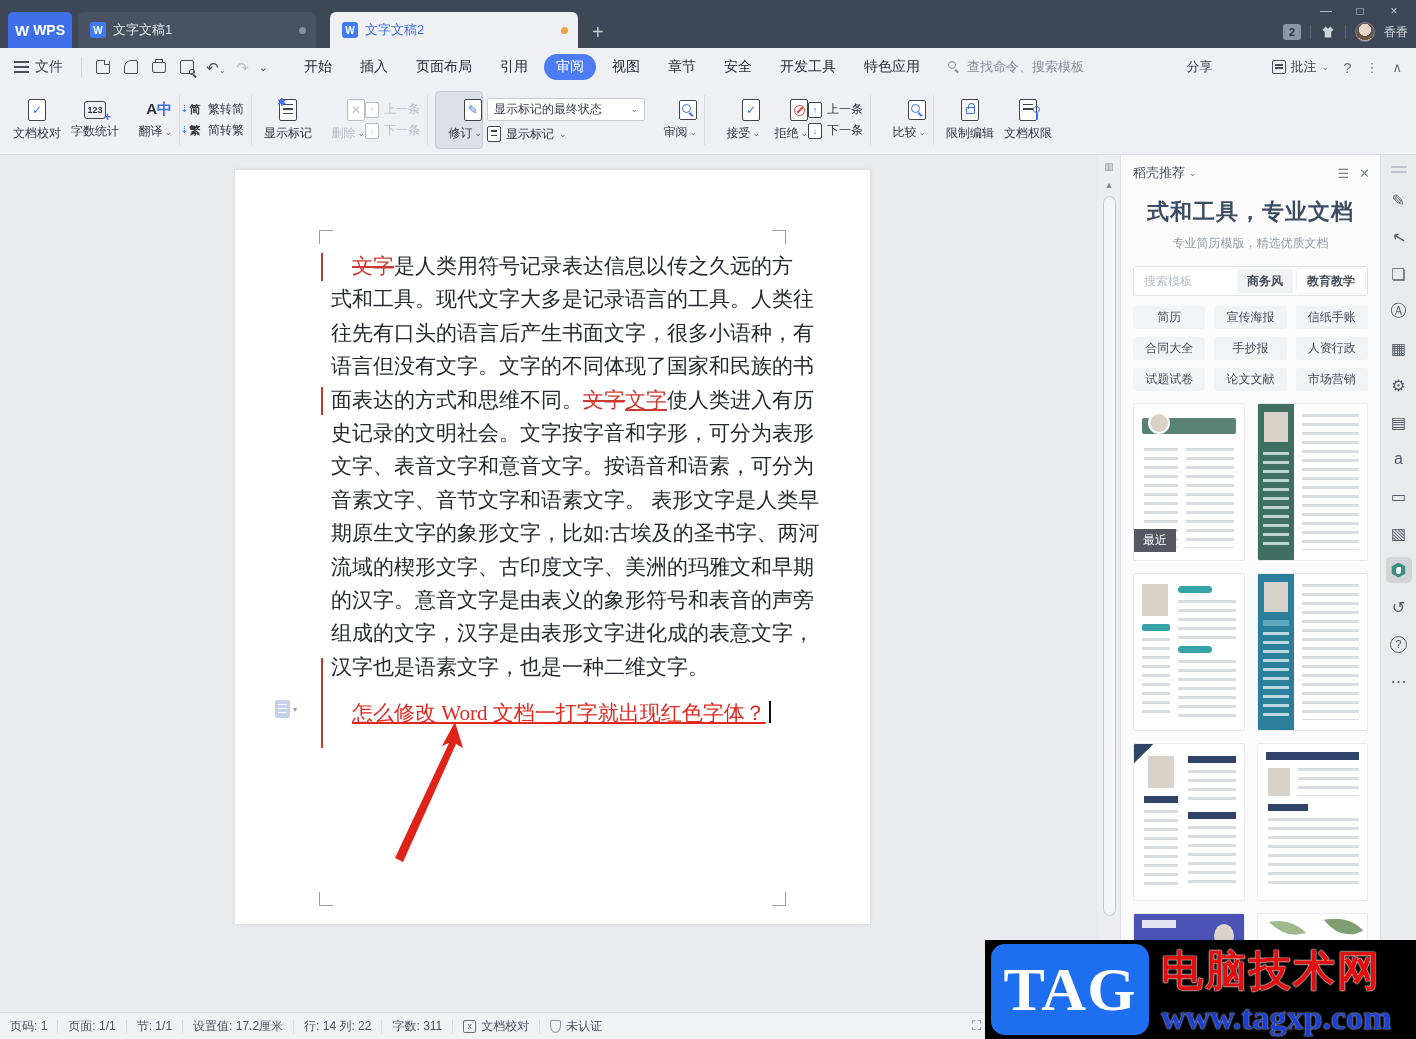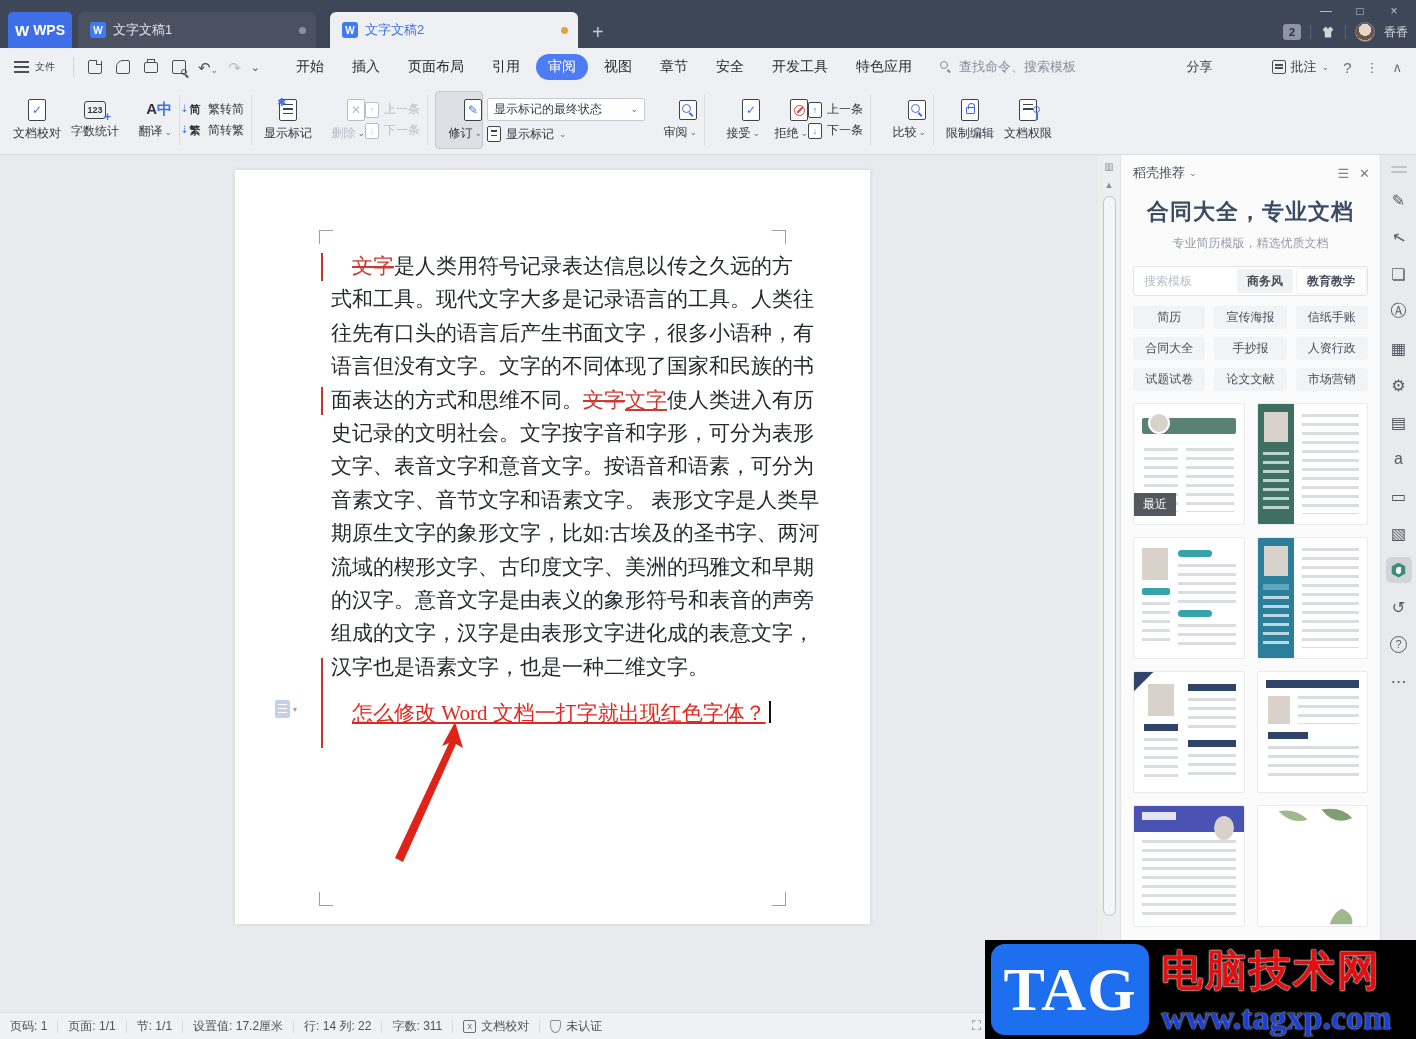--- a/index.html
+++ b/index.html
@@ -23,21 +23,21 @@
   .win-ctrls { display:flex; gap:6px; margin-top:2px; }
   .win-btn { width:28px; height:18px; color:#c3c8d0; font-size:12px; display:flex; align-items:center; justify-content:center; }
   .tb-row2 { display:flex; align-items:center; gap:9px; margin-top:2px; color:#cfd3da; }
   .upd-badge { min-width:18px; height:16px; background:#8d95a2; color:#2e3540; border-radius:3px; font-size:11px; font-weight:bold; display:flex; align-items:center; justify-content:center; padding:0 3px; }
   .tb-sep { width:1px; height:14px; background:#5a6373; }
   .avatar { width:20px; height:20px; border-radius:50%; background:radial-gradient(circle at 50% 38%, #e8d6c8 0 42%, #6b5648 43% 70%, #c9ad97 71%); border:1px solid #717a88; }
   .user-name { font-size:12px; color:#d6dae0; }
 
   
   .menubar { position:absolute; left:0; top:48px; width:1416px; height:38px; background:#eef0f3; display:flex; align-items:center; }
-  .file-btn { display:flex; align-items:center; gap:6px; padding:0 12px 0 14px; font-size:10px; color:#3c424b; }
+  .file-btn { display:flex; align-items:center; gap:6px; padding:0 12px 0 14px; font-size:14px; color:#3c424b; }
   .burger { display:inline-block; width:15px; }
   .burger i { display:block; height:2px; background:#4a5056; margin:3px 0; }
   .mb-sep { width:1px; height:20px; background:#d4d7db; margin:0 6px; }
   .qbar { display:flex; align-items:center; gap:10px; padding:0 6px; color:#4a5056; }
   .qicon { width:18px; height:18px; position:relative; }
   .qicon .bx { position:absolute; inset:2px; border:1.5px solid #4a5056; border-radius:2px; }
   .qicon.i-print .bx { border-radius:2px; inset:4px 2px 3px 2px; }
   .qicon.i-print .tray { position:absolute; left:5px; top:1px; right:5px; height:4px; border:1.5px solid #4a5056; border-bottom:none; }
   .qicon.i-floppy .notch { position:absolute; right:3px; top:2px; width:5px; height:5px; background:#eef0f3; border-left:1.5px solid #4a5056; border-bottom:1.5px solid #4a5056; }
   .qicon.i-preview .mg { position:absolute; right:-1px; bottom:-1px; width:8px; height:8px; }
@@ -128,21 +128,21 @@
   .sb-hicon { color:#7b828c; font-size:13px; margin-left:10px; }
   .sb-title { text-align:center; margin-top:12px; font-size:22px; font-weight:bold; color:#3a4b63; letter-spacing:1px; }
   .sb-sub { text-align:center; margin-top:8px; font-size:12px; color:#959ca7; }
   .sb-search { margin:14px 12px 0 12px; height:30px; border:1px solid #e2e4e8; border-radius:3px; background:#fff; display:flex; align-items:center; padding:2px; }
   .sb-search .ph-text { flex:1; padding-left:8px; color:#b9bec7; font-size:12px; }
   .sb-cat { height:24px; padding:0 10px; display:flex; align-items:center; font-size:12px; color:#454c58; background:#f1f2f4; border-radius:2px; margin-left:4px; font-weight:bold; }
   .sb-cat.lit { background:#fff; box-shadow:0 0 3px rgba(0,0,0,.15); }
   .chip-grid { margin:10px 12px 0 12px; display:grid; grid-template-columns:1fr 1fr 1fr; gap:8px 9px; }
   .chip { height:23px; background:#f2f3f5; border-radius:3px; display:flex; align-items:center; justify-content:center; font-size:12px; color:#454c58; }
   .card-grid { margin:12px 12px 0 12px; display:grid; grid-template-columns:1fr 1fr; gap:12px; }
-  .card { position:relative; height:122px; background:#fff; border:1px solid #e9eaee; border-radius:2px; overflow:hidden; }
+  .card { position:relative; height:158px; background:#fff; border:1px solid #e9eaee; border-radius:2px; overflow:hidden; }
   .ph { background:repeating-linear-gradient(#d9dce1 0 3px, transparent 3px 9px); }
   .phg { background:repeating-linear-gradient(#bcd3cb 0 3px, transparent 3px 9px); }
   .recent-badge { position:absolute; left:0; bottom:8px; background:rgba(70,74,82,.92); color:#fff; font-size:12px; padding:3px 9px; z-index:3; }
   .photo { background:#d9d2cb; }
 
   
   .rail { position:absolute; left:1380px; top:0; width:36px; height:857px; background:#e9eaec; border-left:1px solid #dcdee1; display:flex; flex-direction:column; align-items:center; }
   .rail-handle { width:16px; margin-top:8px; }
   .rail-handle i { display:block; height:2px; background:#c0c3c9; margin:3px 0; border-radius:1px; }
   .rail-ic { width:26px; height:26px; margin-top:11px; display:flex; align-items:center; justify-content:center; color:#565c66; font-size:16px; border-radius:5px; }
@@ -484,21 +484,21 @@
     </div>
 
     <div class="sidebar">
       <div class="sb-head">
         <span>稻壳推荐</span>
         <span class="caret-d" style="margin-left:4px">⌄</span>
         <span class="sp"></span>
         <span class="sb-hicon">☰</span>
         <span class="sb-hicon">✕</span>
       </div>
-      <div class="sb-title">合同大全，专业文档</div>
+      <div class="sb-title">式和工具，专业文档</div>
       <div class="sb-sub">专业简历模版，精选优质文档</div>
       <div class="sb-search">
         <span class="ph-text">搜索模板</span>
         <span class="sb-cat">商务风</span>
         <span class="sb-cat lit">教育教学</span>
       </div>
       <div class="chip-grid" id="chipGrid">
           <span class="chip">简历</span>
           <span class="chip">宣传海报</span>
           <span class="chip">信纸手账</span>

